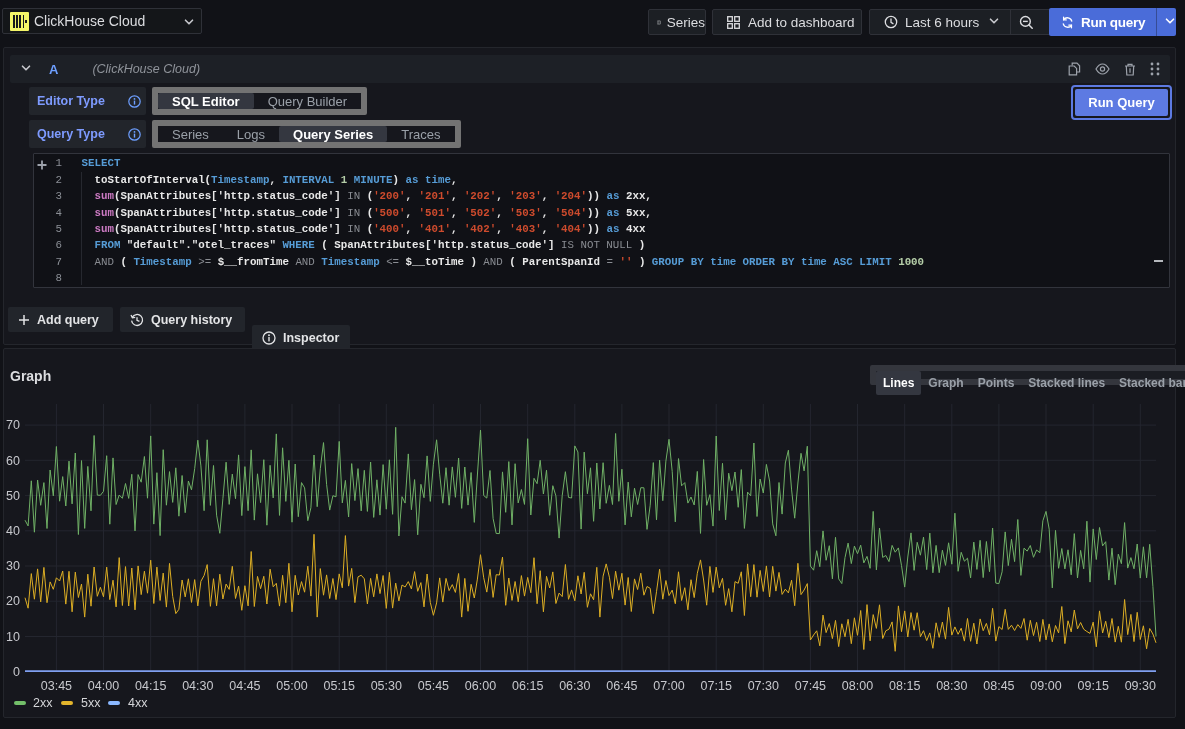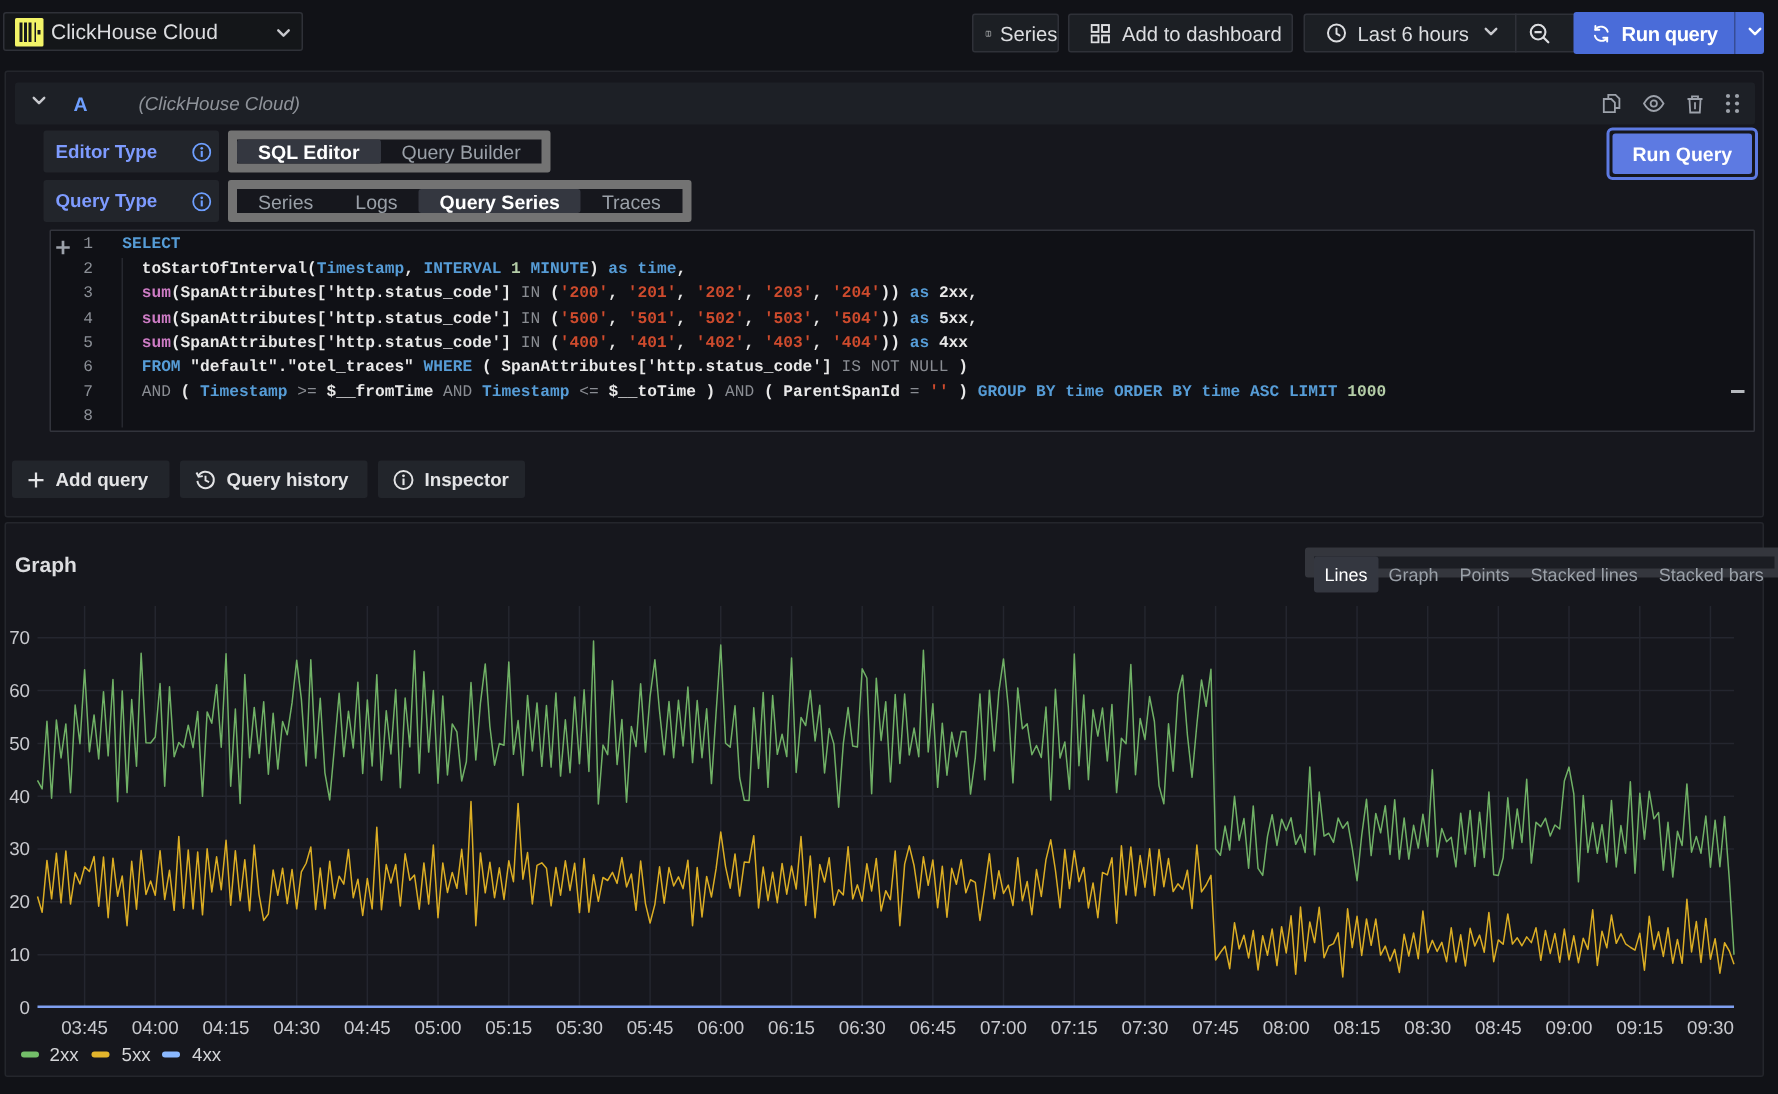--- a/index.html
+++ b/index.html
@@ -5,21 +5,21 @@
 .abs { position:absolute; }
 .btn { position:absolute; display:flex; align-items:center; background:#1c1f24; border:1px solid #2f3138; border-radius:2px; color:#dcdde0; font-size:13.5px; font-weight:500; white-space:nowrap; }
 .panel { position:absolute; left:3px; width:1173px; background:#16171d; border:1px solid #24262c; border-radius:2px; }
 .chip { position:absolute; left:29px; width:117px; height:28px; background:#22252b; border-radius:2px; display:flex; align-items:center; padding-left:8px; color:#7e9bff; font-size:12.5px; font-weight:700; }
 .grp { position:absolute; display:flex; align-items:stretch; border:6px solid #737373; border-radius:2px; background:#16171d; }
 .seg { display:flex; align-items:center; padding:0 14px; color:#9aa0a8; font-size:13px; font-weight:500; }
 .seg.on { background:#343740; color:#fff; font-weight:700; border-radius:2px; margin:0; }
 .gut { position:absolute; left:40px; width:22px; text-align:right; font-family:"Liberation Mono",monospace; font-size:10.8px; line-height:16.4px; color:#8b8f96; }
 .cl { position:absolute; left:81.5px; white-space:pre; font-family:"Liberation Mono",monospace; font-size:10.8px; line-height:16.4px; letter-spacing:0px; }
 .fbtn { position:absolute; top:307px; height:25px; background:#22252b; border-radius:2px; display:flex; align-items:center; color:#e3e4e6; font-size:12.5px; font-weight:500; gap:7px; padding:0 10px; white-space:nowrap; }
-.radio { display:flex; align-items:center; padding:12px 7px; color:#9aa0a8; font-size:12px; font-weight:400; white-space:nowrap;text-align:center; }
+.radio { display:flex; align-items:center; padding:12px 7px; color:#9aa0a8; font-size:12px; font-weight:700; white-space:nowrap;text-align:center; }
 .radio.on { background:#343740; color:#fff; border-radius:2px; }
 .ttxt { font-size:14px; font-weight:400; color:#dcdde0; }
 </style></head>
 <body>
 
 <div class="btn" style="left:2px;top:8px;width:200px;height:26px;background:#141619;border-color:#2f3138;">
   <div class="abs" style="left:7px;top:3px;width:19px;height:19px;background:#f3f468;border-radius:1px;">
     <div class="abs" style="left:3.2px;top:3px;width:1.6px;height:13px;background:#16171d"></div>
     <div class="abs" style="left:6.3px;top:3px;width:1.6px;height:13px;background:#16171d"></div>
     <div class="abs" style="left:9.4px;top:3px;width:1.6px;height:13px;background:#16171d"></div>
@@ -171,21 +171,21 @@
   <span style="font-weight:700">Add query</span>
 </div>
 <div class="fbtn" style="left:120px;width:125px;">
   <svg width="14" height="14" viewBox="0 0 14 14" fill="none" stroke="#e3e4e6" stroke-width="1.3">
       <path d="M2.2 4.4 A5.5 5.5 0 1 1 1.6 7.6"></path>
       <path d="M1 2 L2.4 4.8 L5.2 4.4" fill="none"></path>
       <path d="M7 4.2 L7 7.3 L9.4 8.4"></path>
     </svg>
   <span style="font-weight:700">Query history</span>
 </div>
-<div class="fbtn" style="left:252px;width:98px;">
+<div class="fbtn" style="left:252px;width:98px;margin-top:18px;">
   <svg width="14" height="14" viewBox="0 0 14 14">
       <circle cx="7" cy="7" r="6" fill="none" stroke="#e3e4e6" stroke-width="1.3"></circle>
       <circle cx="7" cy="4.2" r="0.95" fill="#e3e4e6"></circle>
       <rect x="6.3" y="6" width="1.4" height="4.4" fill="#e3e4e6"></rect>
     </svg>
   <span style="font-weight:700">Inspector</span>
 </div>
 
 <div class="panel" style="top:348px;height:370px;"></div>
 <div class="abs" style="left:0;top:348px;width:1185px;height:371px">

